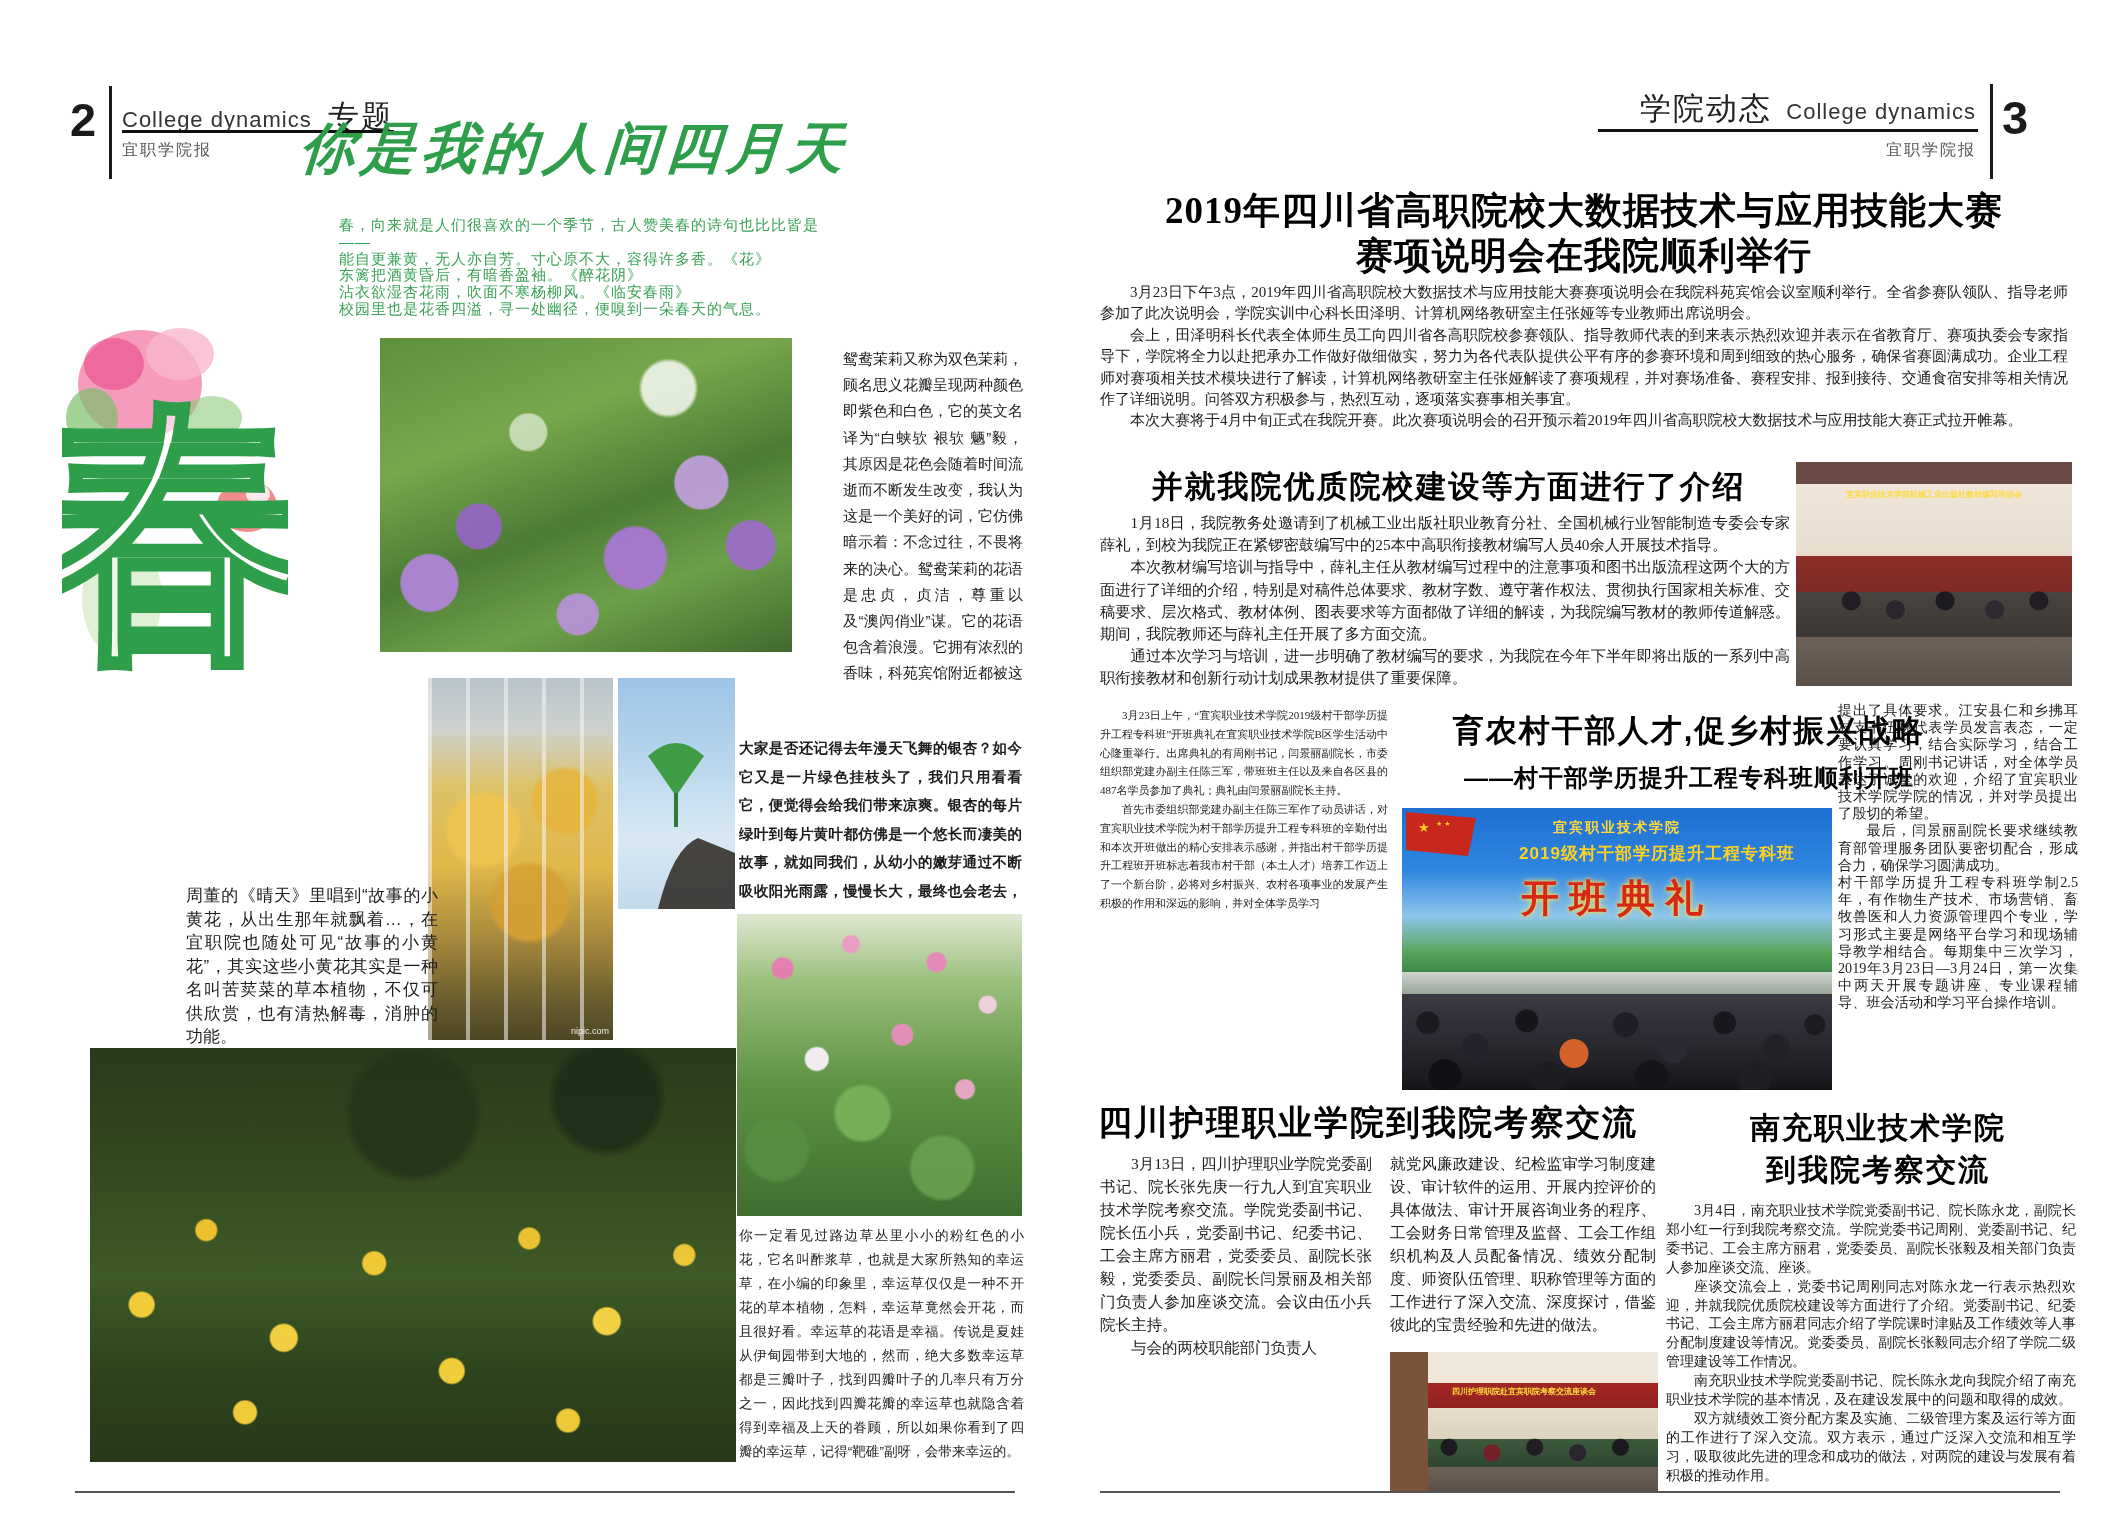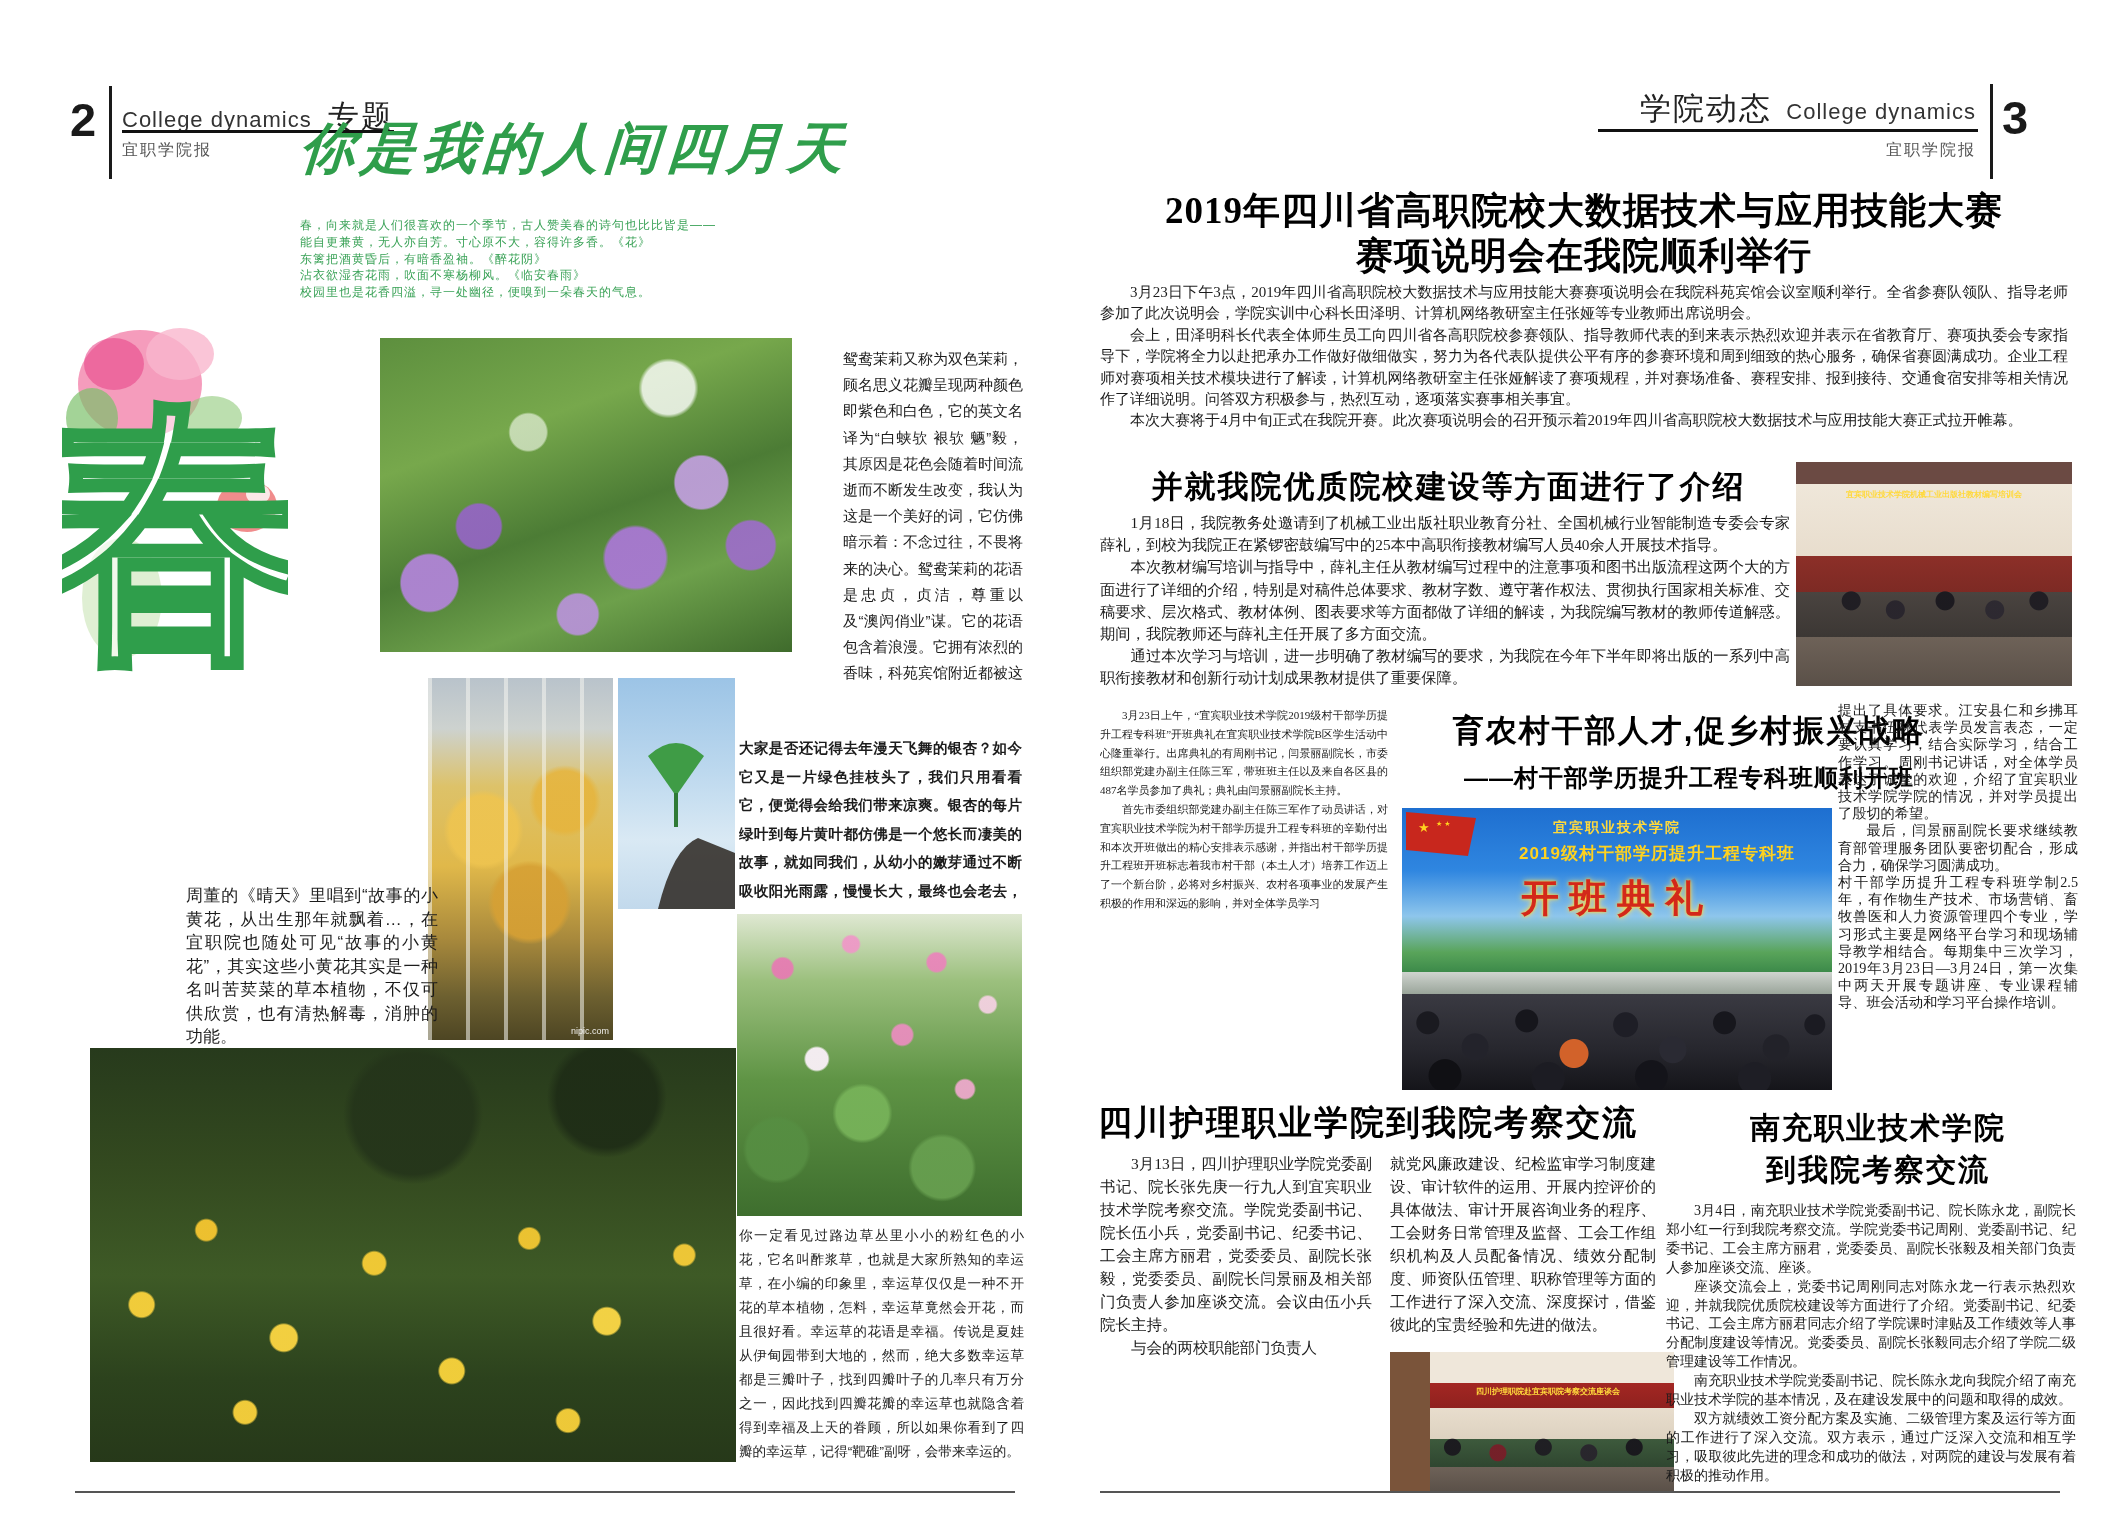--- a/index.html
+++ b/index.html
@@ -15,21 +15,21 @@
   .pgnum{font-size:47px;font-weight:700;color:#1a1a1a;}
   .vrule{width:3px;background:#1a1a1a;}
   .hrule{background:#111;}
   .sec-en{font-size:22px;color:#333;letter-spacing:1px;}
   .sec-cn{font-size:31px;color:#222;font-weight:400;letter-spacing:2px;}
   .paper{font-size:16px;color:#555;letter-spacing:2px;}
 
   
   .green-title{font-size:55px;font-weight:700;font-style:italic;color:#2f9e4b;
                letter-spacing:6px;transform:skewX(-4deg);white-space:nowrap;}
-  .intro{color:#3aa257;font-size:12px;line-height:16.8px;letter-spacing:1px;}
+  .intro{color:#3aa257;font-size:15px;line-height:16.8px;letter-spacing:1px;margin-left:39px;}
   .lp-text{color:#1c1c1c;overflow:hidden;}
 
   
   .headline-song{font-family:"Liberation Serif",serif;font-weight:700;color:#000;
                  letter-spacing:1px;text-align:center;}
   .headline-hei{font-weight:900;color:#000;letter-spacing:2px;}
   .rp-body{font-family:"Liberation Serif",serif;color:#1b1b1b;overflow:hidden;}
 
   
   .photo{overflow:hidden;}
@@ -248,21 +248,21 @@
   </div>
 
   <div class="abs photo" style="left:1390px;top:1352px;width:268px;height:140px;
        background:
         radial-gradient(circle at 22% 68%, rgba(26,24,30,.95) 0 8px, rgba(26,24,30,0) 9px),
         radial-gradient(circle at 38% 72%, rgba(120,30,40,.95) 0 8px, rgba(120,30,40,0) 9px),
         radial-gradient(circle at 54% 68%, rgba(30,28,34,.95) 0 8px, rgba(30,28,34,0) 9px),
         radial-gradient(circle at 70% 72%, rgba(40,36,44,.95) 0 8px, rgba(40,36,44,0) 9px),
         radial-gradient(circle at 86% 68%, rgba(24,22,28,.95) 0 8px, rgba(24,22,28,0) 9px),
         linear-gradient(90deg,#7a543a 0%,#7a543a 14%,rgba(122,84,58,0) 14%),
-        linear-gradient(180deg,#efe7da 0%,#efe7da 22%,#a32723 22%,#8f211e 40%,#e8ddcd 40%,#ddd2c0 62%,#3d5a3c 62%,#2f4630 82%,#6e6258 82%,#5a5048 100%); padding-left: 16px;">
+        linear-gradient(180deg,#efe7da 0%,#efe7da 22%,#a32723 22%,#8f211e 40%,#e8ddcd 40%,#ddd2c0 62%,#3d5a3c 62%,#2f4630 82%,#6e6258 82%,#5a5048 100%);">
     <div class="banner-sm" style="top:24%;font-size:8px;">四川护理职院赴宜宾职院考察交流座谈会</div>
   </div>
 
   <div class="abs headline-hei" style="left:1680px;top:1108px;width:396px;font-size:30px;text-align:center;">南充职业技术学院</div>
   <div class="abs headline-hei" style="left:1680px;top:1150px;width:396px;font-size:30px;text-align:center;">到我院考察交流</div>
   <div class="abs rp-body just ind" style="left:1666px;top:1202px;width:410px;height:288px;font-size:14px;line-height:18.9px;">
     <p>3月4日，南充职业技术学院党委副书记、院长陈永龙，副院长郑小红一行到我院考察交流。学院党委书记周刚、党委副书记、纪委书记、工会主席方丽君，党委委员、副院长张毅及相关部门负责人参加座谈交流、座谈。</p>
     <p>座谈交流会上，党委书记周刚同志对陈永龙一行表示热烈欢迎，并就我院优质院校建设等方面进行了介绍。党委副书记、纪委书记、工会主席方丽君同志介绍了学院课时津贴及工作绩效等人事分配制度建设等情况。党委委员、副院长张毅同志介绍了学院二级管理建设等工作情况。</p>
     <p>南充职业技术学院党委副书记、院长陈永龙向我院介绍了南充职业技术学院的基本情况，及在建设发展中的问题和取得的成效。</p>
     <p>双方就绩效工资分配方案及实施、二级管理方案及运行等方面的工作进行了深入交流。双方表示，通过广泛深入交流和相互学习，吸取彼此先进的理念和成功的做法，对两院的建设与发展有着积极的推动作用。</p>

